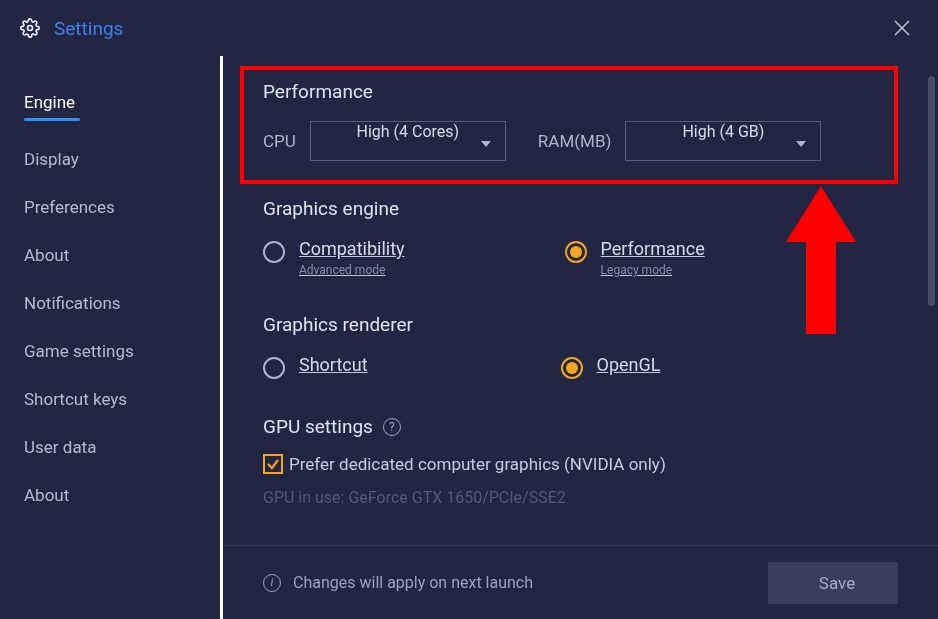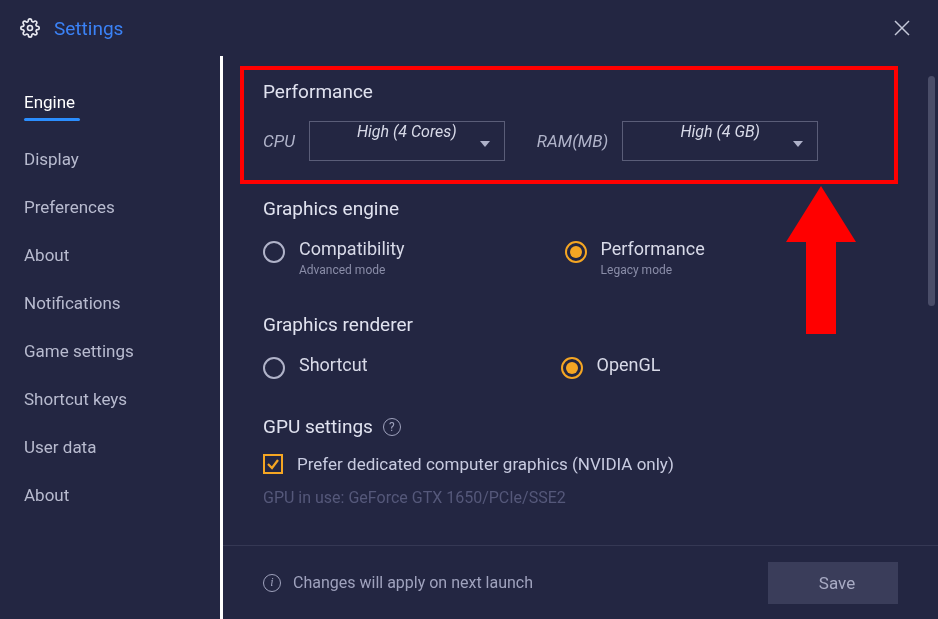--- a/index.html
+++ b/index.html
@@ -66,21 +66,21 @@
       top: 20px;
       width: 7px;
       height: 230px;
       background: #4a4d68;
       border-radius: 4px;
     }
     
     .section-title { font-size: 19px; color: #e0e2ef; margin-bottom: 18px; font-weight: 400; }
     .section { margin-bottom: 36px; }
     
-    .perf-row { display: flex; align-items: center; gap: 14px; font-style: italic; }
+    .perf-row { display: flex; align-items: center; gap: 14px; }
     .perf-label { font-size: 17px; color: #b0b3c9; }
     .perf-label.ram { margin-left: 18px; }
     
     .select {
       border: 1px solid #5a5d78;
       height: 40px;
       min-width: 196px;
       display: flex;
       align-items: center;
       padding: 0 14px;
@@ -91,21 +91,21 @@
       flex-direction: column;
     }
     .select .caret {
       margin-left: auto;
       width: 0; height: 0;
       border-left: 5px solid transparent;
       border-right: 5px solid transparent;
       border-top: 6px solid #aeb1c9;
     }
     
-    .radio-row { display: flex; gap: 160px; }
+    .radio-row { display: flex; gap: 160px; text-decoration: underline; }
     .radio-opt { display: flex; align-items: flex-start; gap: 14px; cursor: pointer; }
     .radio {
       width: 22px; height: 22px;
       border: 2px solid #b0b3c9;
       border-radius: 50%;
       display: flex; align-items: center; justify-content: center;
       flex-shrink: 0;
       margin-top: 3px;
     }
     .radio.selected { border-color: #f5a623; }
@@ -120,21 +120,21 @@
     
     .gpu-title-row { display: flex; align-items: center; gap: 10px; }
     .help-icon {
       width: 18px; height: 18px;
       border: 1.5px solid #9fa2bd;
       border-radius: 50%;
       color: #9fa2bd;
       font-size: 12px;
       display: flex; align-items: center; justify-content: center;
     }
-    .checkbox-row { display: flex; gap: 14px; margin-top: 16px; }
+    .checkbox-row { display: flex; gap: 6px; margin-top: 16px; }
     .checkbox {
       width: 20px; height: 20px;
       border: 2px solid #f5a623;
       display: flex; align-items: center; justify-content: center;
       color: #f5a623;
       font-size: 14px;
       cursor: pointer;
     }
     .check-label { font-size: 17px; color: #c8cbe0; }
     .gpu-use { margin-top: 14px; font-size: 16px; color: #55587a; }

